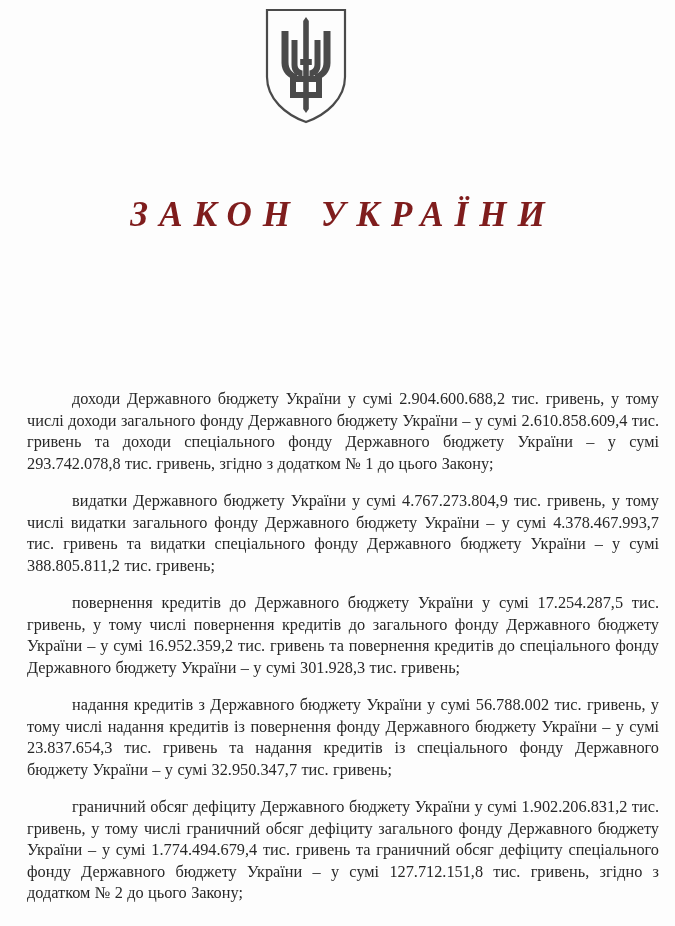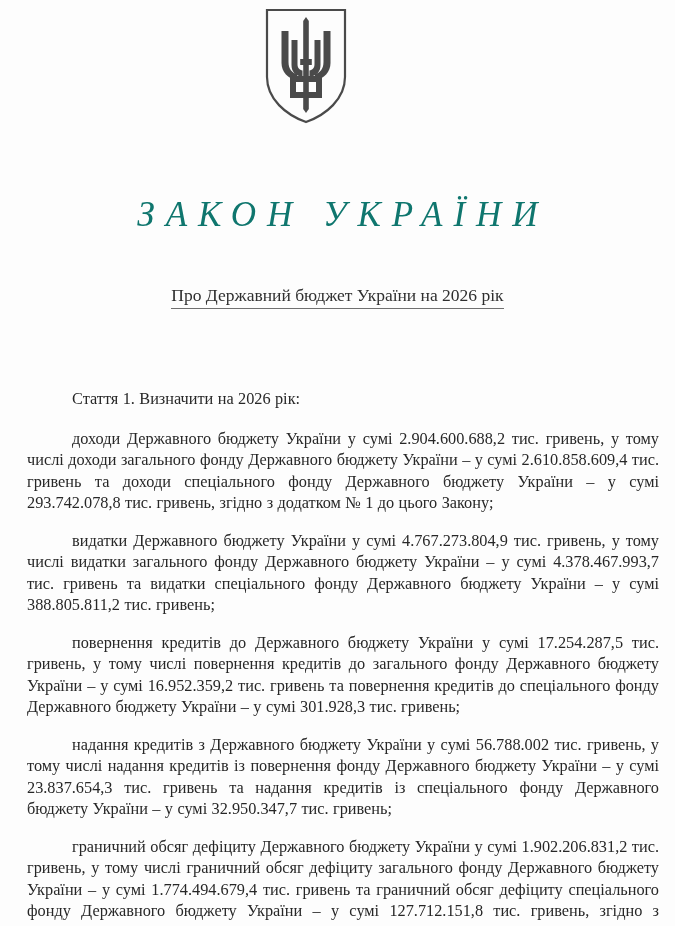--- a/index.html
+++ b/index.html
@@ -35,25 +35,25 @@
   }
 
   
   .doc-title {
     position: absolute;
     left: 0;
     top: 196px;
     width: 675px;
     text-align: center;
     font-size: 35px;
-    font-weight: normal;
+    font-weight: bold;
     font-style: italic;
     letter-spacing: 11px;
     text-indent: 11px;
-    color: #0f766e;
+    color: #7f1d1d;
     line-height: 1.1;
     white-space: nowrap;
   }
 
   
   .doc-subtitle {
     position: absolute;
     left: 0;
     top: 285px;
     width: 675px;
@@ -112,26 +112,22 @@
         <path d="M26 69 H58 V75 H26 Z"></path>
         <path d="M26 85 H58 V91 H26 Z"></path>
         <path d="M26 69 H32 V91 H26 Z"></path>
         <path d="M52 69 H58 V91 H52 Z"></path>
       </g>
     </svg>
   </div>
 
   <div class="doc-title">ЗАКОН УКРАЇНИ</div>
 
-  <div class="doc-subtitle">
-    <span class="st-inner">Про Державний бюджет України на 2026 рік</span>
-  </div>
 
   <div class="body-block">
-    <p class="para article-lead">Стаття 1. Визначити на 2026 рік:</p>
     <p class="para">доходи Державного бюджету України у сумі 2.904.600.688,2 тис. гривень, у тому числі доходи загального фонду Державного бюджету України – у сумі 2.610.858.609,4 тис. гривень та доходи спеціального фонду Державного бюджету України – у сумі 293.742.078,8 тис. гривень, згідно з додатком № 1 до цього Закону;</p>
     <p class="para">видатки Державного бюджету України у сумі 4.767.273.804,9 тис. гривень, у тому числі видатки загального фонду Державного бюджету України – у сумі 4.378.467.993,7 тис. гривень та видатки спеціального фонду Державного бюджету України – у сумі 388.805.811,2 тис. гривень;</p>
     <p class="para">повернення кредитів до Державного бюджету України у сумі 17.254.287,5 тис. гривень, у тому числі повернення кредитів до загального фонду Державного бюджету України – у сумі 16.952.359,2 тис. гривень та повернення кредитів до спеціального фонду Державного бюджету України – у сумі 301.928,3 тис. гривень;</p>
     <p class="para">надання кредитів з Державного бюджету України у сумі 56.788.002 тис. гривень, у тому числі надання кредитів із повернення фонду Державного бюджету України – у сумі 23.837.654,3 тис. гривень та надання кредитів із спеціального фонду Державного бюджету України – у сумі 32.950.347,7 тис. гривень;</p>
     <p class="para">граничний обсяг дефіциту Державного бюджету України у сумі 1.902.206.831,2 тис. гривень, у тому числі граничний обсяг дефіциту загального фонду Державного бюджету України – у сумі 1.774.494.679,4 тис. гривень та граничний обсяг дефіциту спеціального фонду Державного бюджету України – у сумі 127.712.151,8 тис. гривень, згідно з додатком № 2 до цього Закону;</p>
   </div>
 
 </div>
 
 </body></html>

